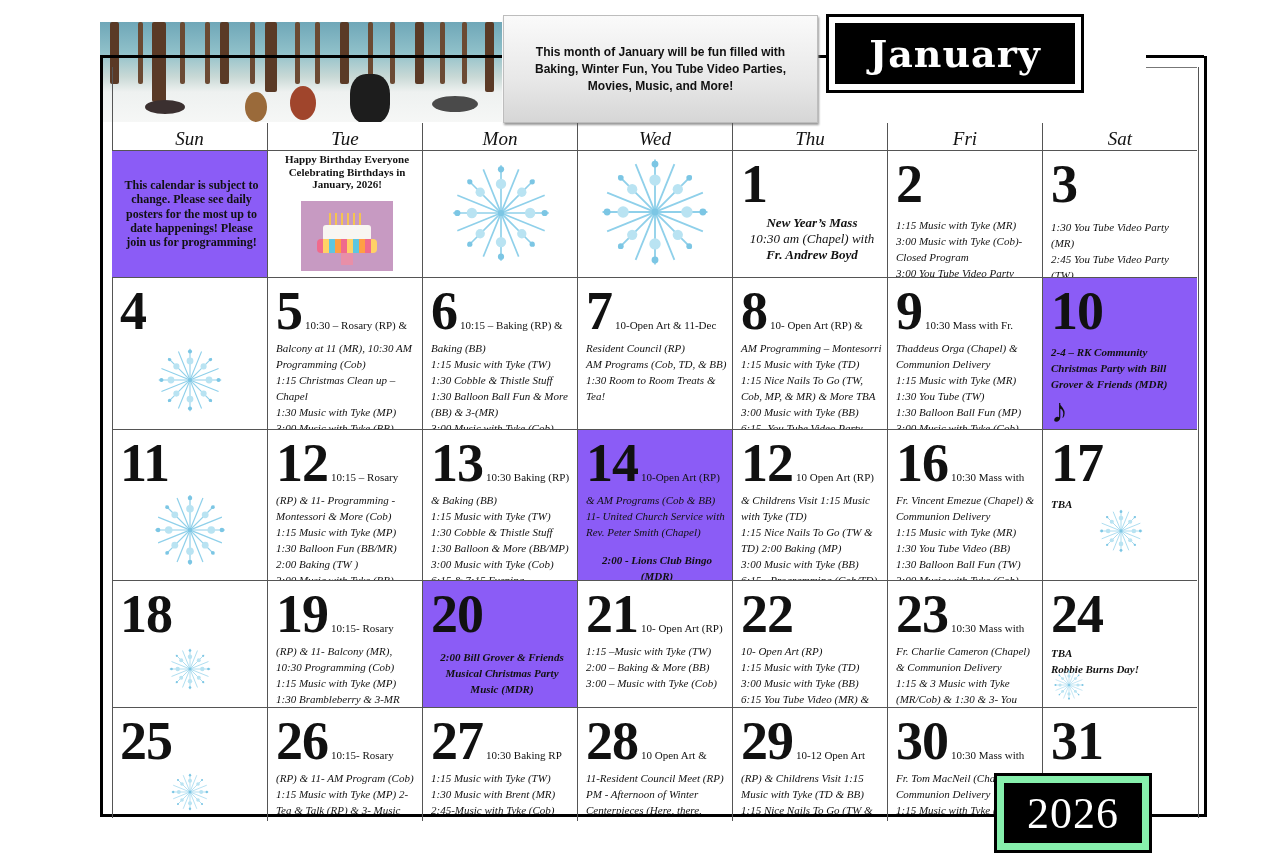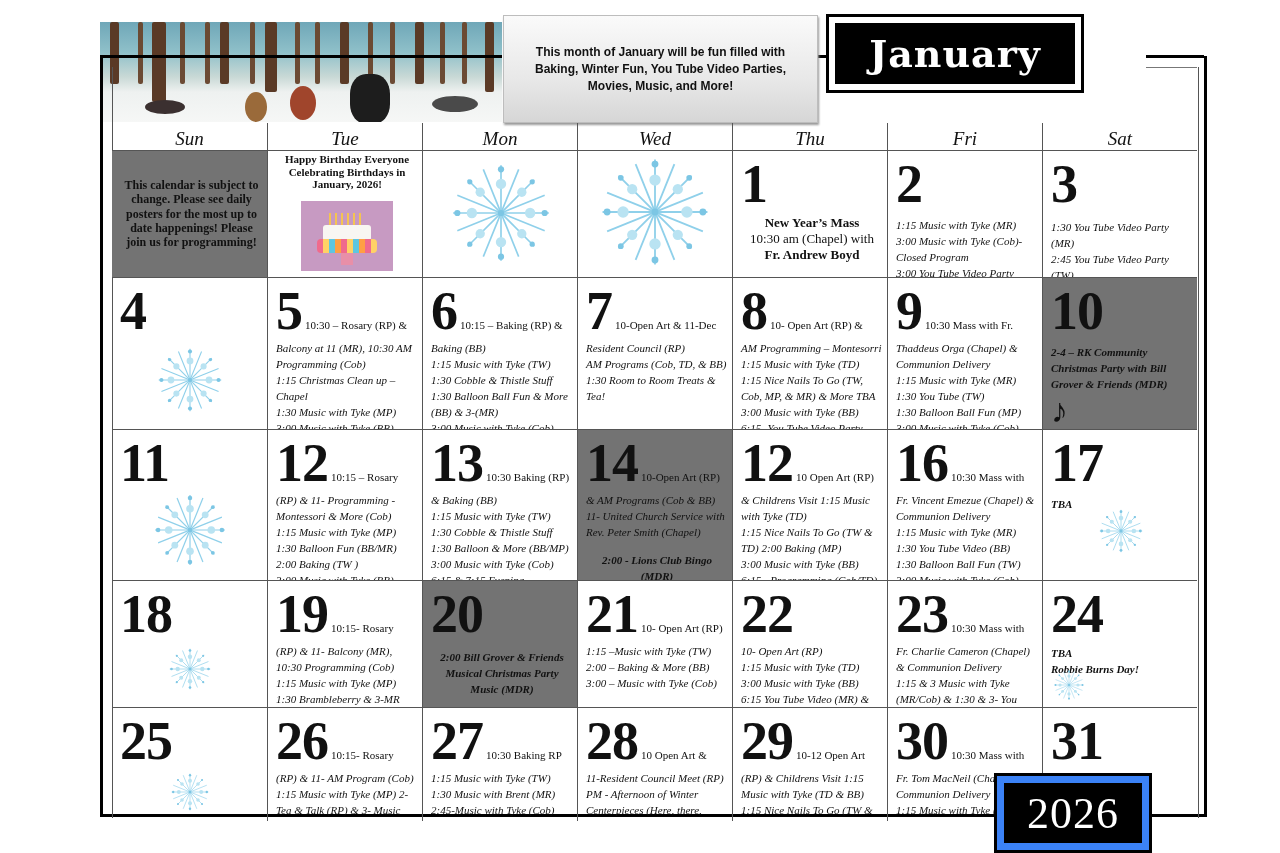--- a/index.html
+++ b/index.html
@@ -20,48 +20,48 @@
   .note-box { position:absolute; left:503px; top:15px; width:315px; height:108px; box-sizing:border-box;
     background:linear-gradient(180deg,#fafafa 0%,#e8e8e8 60%,#d6d6d6 100%);
     border:1px solid #bdbdbd; box-shadow:1px 2px 2px #9a9a9a;
     display:flex; align-items:center; justify-content:center; text-align:center;
     font-family:"Liberation Sans", sans-serif; font-weight:bold; font-size:12px; line-height:17px; padding:0 22px; color:#111; }
 
   .title-box { position:absolute; left:826px; top:14px; width:258px; height:79px; box-sizing:border-box; border:3px solid #000; background:#fff; padding:6px; }
   .title-inner { width:100%; height:100%; background:#000; color:#fff; display:flex; align-items:center; justify-content:center;
     font-family:"DejaVu Serif", serif; font-weight:bold; font-size:38px; letter-spacing:1px; }
 
-  .year-box { position:absolute; left:994px; top:773px; width:158px; height:80px; box-sizing:border-box; border:3px solid #000; background:#3b82f6; padding:7px 7px 7px 7px; z-index:5; }
+  .year-box { position:absolute; left:994px; top:773px; width:158px; height:80px; box-sizing:border-box; border:3px solid #000; background:#86efac; padding:7px 7px 7px 7px; z-index:5; }
   .year-inner { width:100%; height:100%; background:#000; color:#fff; display:flex; align-items:center; justify-content:center;
     font-family:"Liberation Serif", serif; font-size:44px; letter-spacing:1px; }
 
   .grid { position:absolute; left:112px; top:123px; width:1085px; }
   .dow-row { display:grid; grid-template-columns:repeat(7,155px); height:27px; border-bottom:1px solid #555; }
   .dow { text-align:center; font-style:italic; font-size:19px; line-height:32px; border-left:1px solid #555; }
   .dow:first-child { border-left:none; }
   .week { display:grid; grid-template-columns:repeat(7,155px); border-bottom:1px solid #555; }
   .cell { position:relative; border-left:1px solid #555; overflow:hidden; box-sizing:border-box; padding:0 4px 0 8px; }
   .cell:first-child { border-left:none; }
-  .cell.blue { background:#737373; }
+  .cell.blue { background:#8b5cf6; }
   .daynum { font-family:"Liberation Serif", serif; font-weight:bold; font-size:54px; line-height:50px; display:inline-block; margin-top:8px; letter-spacing:-1px; }
   .headline { font-size:11px; margin-left:3px; }
   .ev { font-size:11px; line-height:16px; margin-top:4px; white-space:pre-line;font-style:italic; }
   .ev.bold { font-weight:bold; }
   .ev.center { text-align:center; }
   .notice { font-weight:bold; font-size:12px; line-height:14.3px; text-align:center; padding-top:27px; }
   .bday { font-weight:bold; font-size:11px; line-height:12.5px; text-align:center; padding-top:2px; }
   .cake { width:92px; height:70px; margin:10px auto 0; background:#c79ac2; position:relative; }
   .cake .layer1 { position:absolute; left:22px; top:24px; width:48px; height:16px; background:#f8f6f2; border-radius:3px; }
   .cake .layer2 { position:absolute; left:16px; top:38px; width:60px; height:14px; border-radius:4px;
     background:repeating-linear-gradient(90deg,#f06a8c 0 6px,#ffd166 6px 12px,#5ec6e0 12px 18px,#ff9f43 18px 24px); }
   .cake .stand { position:absolute; left:40px; top:52px; width:12px; height:12px; background:#e88fa8; }
   .cake .candles { position:absolute; left:28px; top:12px; width:36px; height:12px;
     background:repeating-linear-gradient(90deg,#f5c451 0 2px,transparent 2px 6px); }
   .flake { position:absolute; }
-  .center-text { text-align:center; font-size:13px; line-height:16px; margin-top:6px; }
+  .center-text { text-align:center; font-size:13px; line-height:16px; margin-top:6px;font-style:italic; }
 </style>
 </head>
 <body>
 
 <svg width="0" height="0" style="position:absolute">
   <defs>
     <symbol id="flake" viewBox="-50 -50 100 100">
       <g stroke="#8fd0ea" stroke-width="1.6" fill="none">
         <line x1="0" y1="-46" x2="0" y2="46"></line>
         <line x1="-46" y1="0" x2="46" y2="0"></line>

